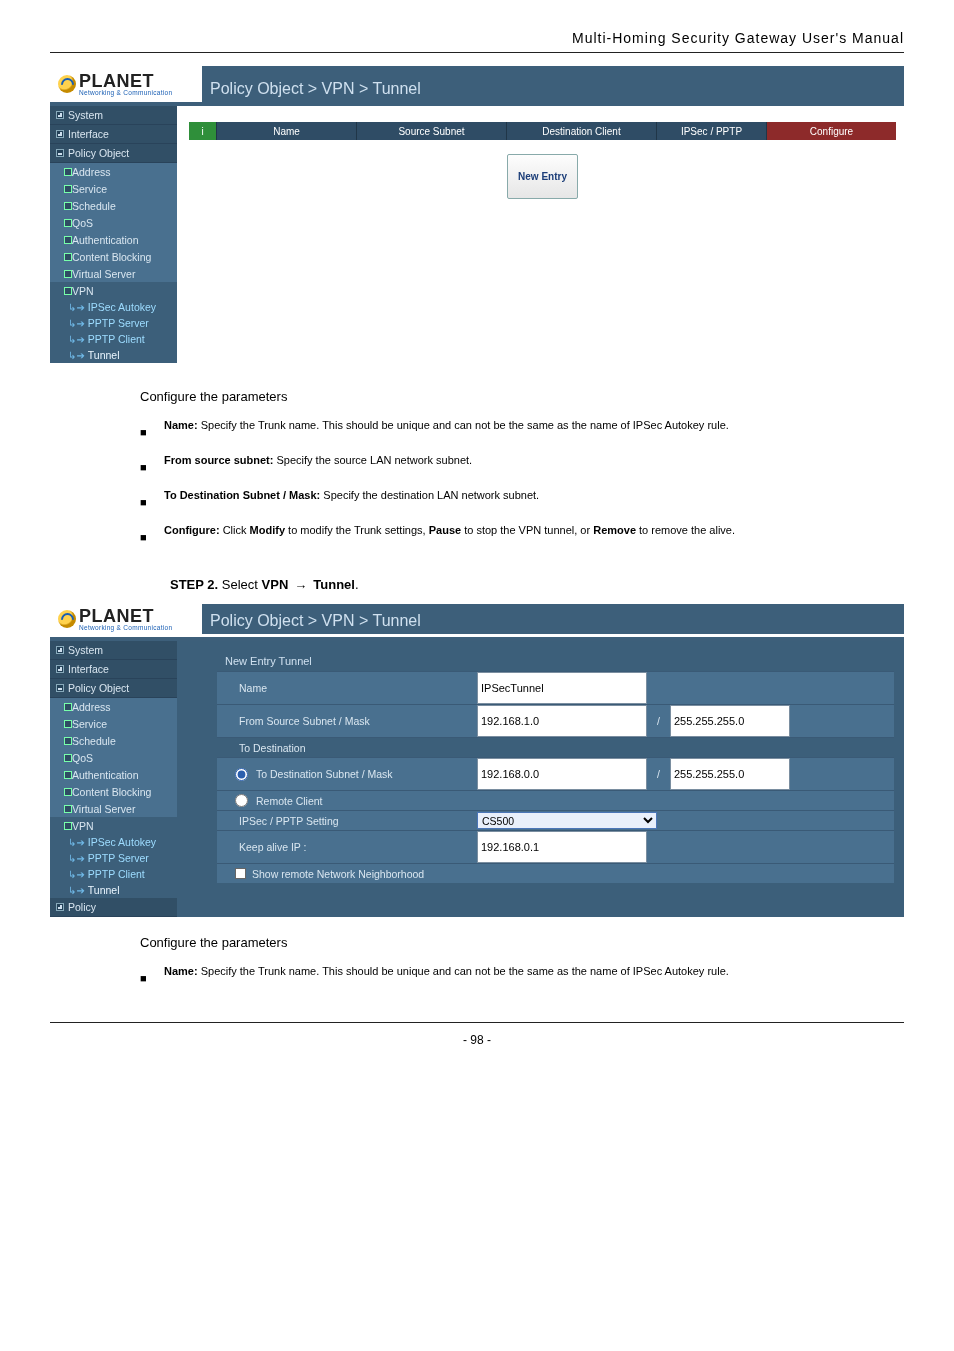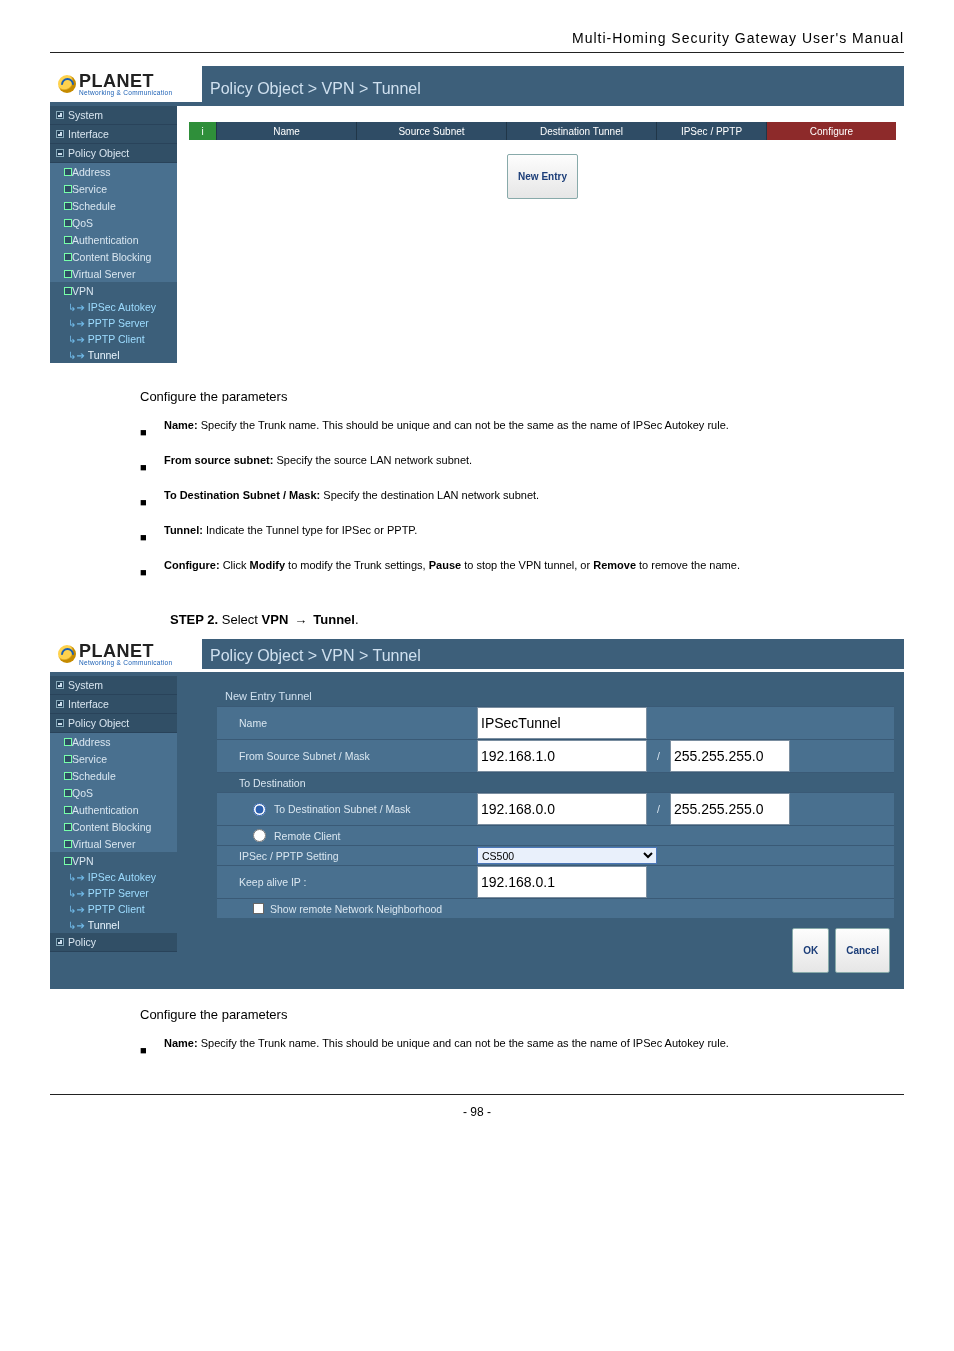--- a/index.html
+++ b/index.html
@@ -48,23 +48,23 @@
   .c-ip{width:110px;}
   .c-conf{flex:1;background:#8d2a2a;}
   .newentry-wrap{display:flex;justify-content:center;margin-top:14px;}
   .btn { background:linear-gradient(#fdfdfd,#e6e6e6); border:1px solid #8aa; border-radius:2px; font-size:10px; font-weight:bold; color:#1b3d78; padding:16px 10px; }
 
   
   .form-title{background:#3c5f7a;color:#cfe0ef;font-size:11px;padding:4px 8px;}
   .form-row{display:flex;align-items:center;background:#49708f;border-top:1px solid #3a5a76;min-height:20px;}
   .form-row.dark{background:#3c5f7a;}
   .form-label{width:260px;color:#d9e6f0;font-size:10.5px;padding:2px 6px 2px 22px;display:flex;align-items:center;gap:6px;}
-  .form-label.indent{padding-left:36px;}
+  .form-label.indent{padding-left:18px;}
   .form-field{display:flex;align-items:center;gap:6px;color:#d9e6f0;font-size:10.5px;}
-  input.txt{font-size:14px;padding:1px 3px;border:1px solid #7a8ea0;background:#fff;color:#000;height:32px;}
+  input.txt{font-size:11px;padding:1px 3px;border:1px solid #7a8ea0;background:#fff;color:#000;height:32px;}
   input.txt.w1{width:170px;}
   input.txt.w2{width:120px;}
   input[type=radio]{accent-color:#2b5fae;margin:0 2px 0 0;}
   .slash{color:#d9e6f0;padding:0 4px;}
   select.sel{font-size:10.5px;border:1px solid #4b76b8;background:#e9f0fb;height:17px;width:180px;}
   .chk{width:11px;height:11px;background:#fff;border:1px solid #666;display:inline-block;}
   .form-footer{display:flex;justify-content:flex-end;gap:6px;padding:10px 4px 0 0;}
 
   
   .instr { margin:20px 0 0 90px; font-size:13px; line-height:28px; }
@@ -162,21 +162,21 @@
             <span class="arrow">↳➔</span>
             <span>Tunnel</span>
           </div>
       </div>
       <div class="content">
         <div style="height:8px"></div>
         <div class="hdrrow">
           <div class="hdrcell c-i">i</div>
           <div class="hdrcell c-name">Name</div>
           <div class="hdrcell c-src">Source Subnet</div>
-          <div class="hdrcell c-dst">Destination Tunnel</div>
+          <div class="hdrcell c-dst">Destination Client</div>
           <div class="hdrcell c-ip">IPSec / PPTP</div>
           <div class="hdrcell c-conf">Configure</div>
         </div>
         <div class="newentry-wrap">
             <button class="btn">New Entry</button>
           </div>
       </div>
     </div>
   </div>
 
@@ -189,25 +189,21 @@
     <div class="brow">
         <div class="bsquare"></div>
         <div class="btxt"><span class="bold">From source subnet:</span><span> Specify the source LAN network subnet.</span></div>
       </div>
     <div class="brow">
         <div class="bsquare"></div>
         <div class="btxt"><span class="bold">To Destination Subnet / Mask:</span><span> Specify the destination LAN network subnet.</span></div>
       </div>
     <div class="brow">
         <div class="bsquare"></div>
-        <div class="btxt"><span class="bold">Tunnel:</span><span> Indicate the Tunnel type for IPSec or PPTP.</span></div>
-      </div>
-    <div class="brow">
-        <div class="bsquare"></div>
-        <div class="btxt"><span class="bold">Configure:</span><span> Click </span><span class="bold">Modify</span><span> to modify the Trunk settings, </span><span class="bold">Pause</span><span> to stop the VPN tunnel, or </span><span class="bold">Remove</span><span> to remove the name.</span></div>
+        <div class="btxt"><span class="bold">Configure:</span><span> Click </span><span class="bold">Modify</span><span> to modify the Trunk settings, </span><span class="bold">Pause</span><span> to stop the VPN tunnel, or </span><span class="bold">Remove</span><span> to remove the alive.</span></div>
       </div>
   </div>
 
   <div class="stepline">
     <span class="bold">STEP 2.</span><span> Select </span><span class="bold">VPN</span><span class="arrowchar">→</span><span class="bold">Tunnel</span><span>.</span>
   </div>
 
   <div class="app-panel">
     <div class="app-top">
       <div class="logo-cell">
@@ -336,24 +332,20 @@
             <div class="form-field">
           <input class="txt w1" value="192.168.0.1" style="">
         </div>
           </div>
         <div class="form-row">
             <div class="form-label indent">
               <span class="chk"></span> 
               <span>Show remote Network Neighborhood</span>
             </div>
           </div>
-        <div class="form-footer">
-          <button class="btn">OK</button>
-          <button class="btn">Cancel</button>
-        </div>
       </div>
     </div>
   </div>
 
   <div class="instr" style="margin-top:12px">Configure the parameters</div>
   <div class="bullets">
     <div class="brow">
         <div class="bsquare"></div>
         <div class="btxt"><span class="bold">Name:</span><span> Specify the Trunk name. This should be unique and can not be the same as the name of IPSec Autokey rule.</span></div>
       </div>

